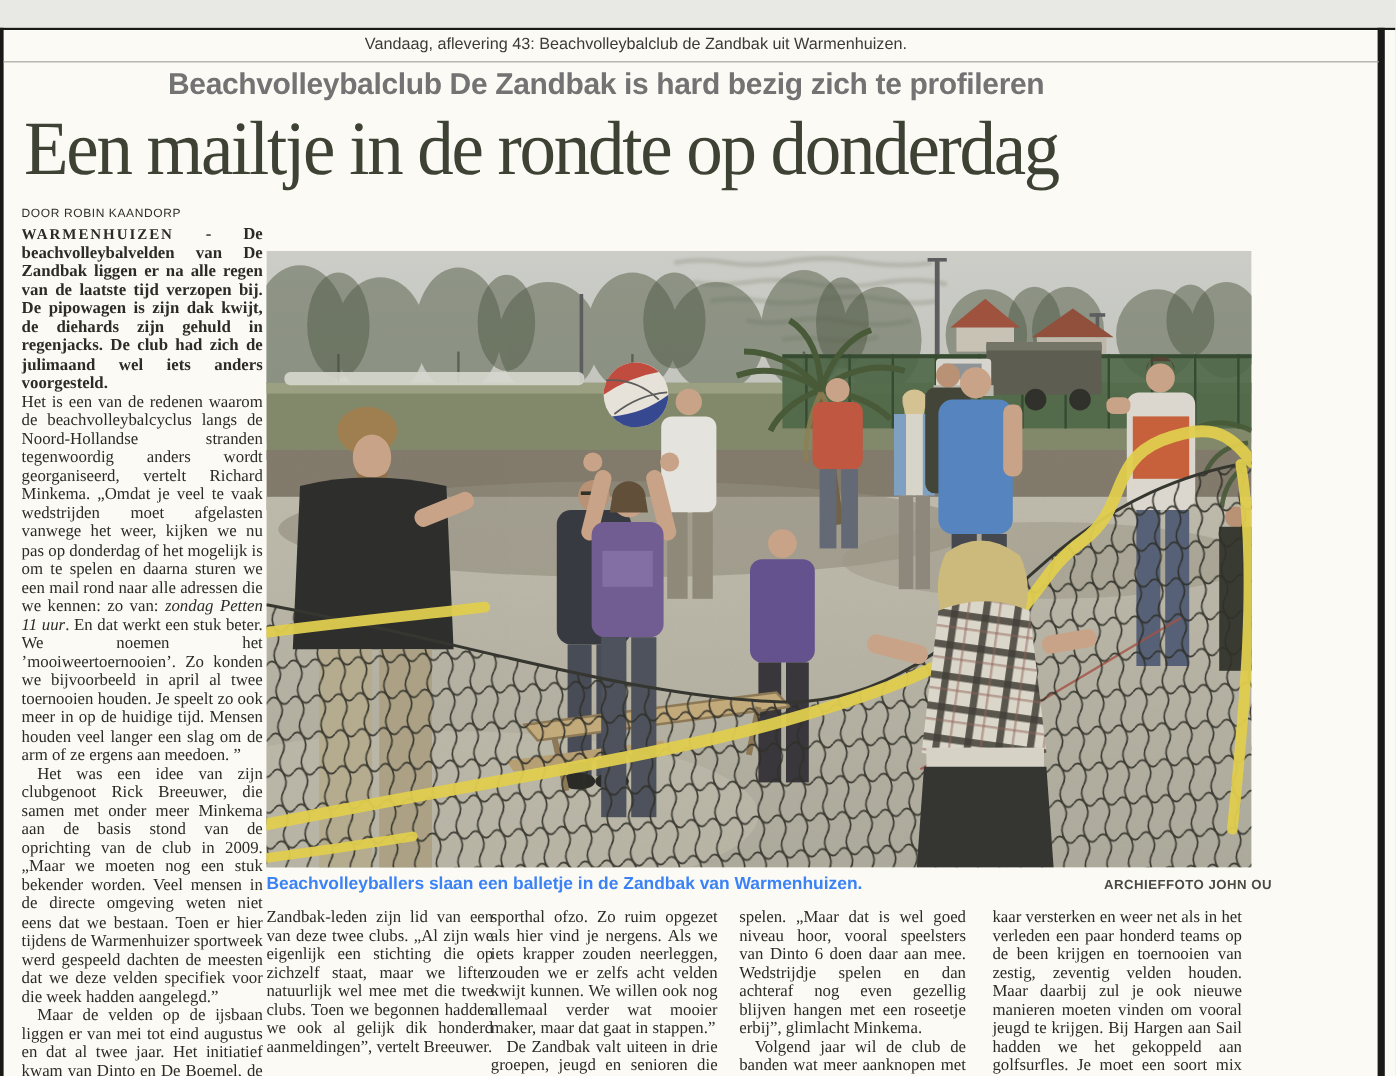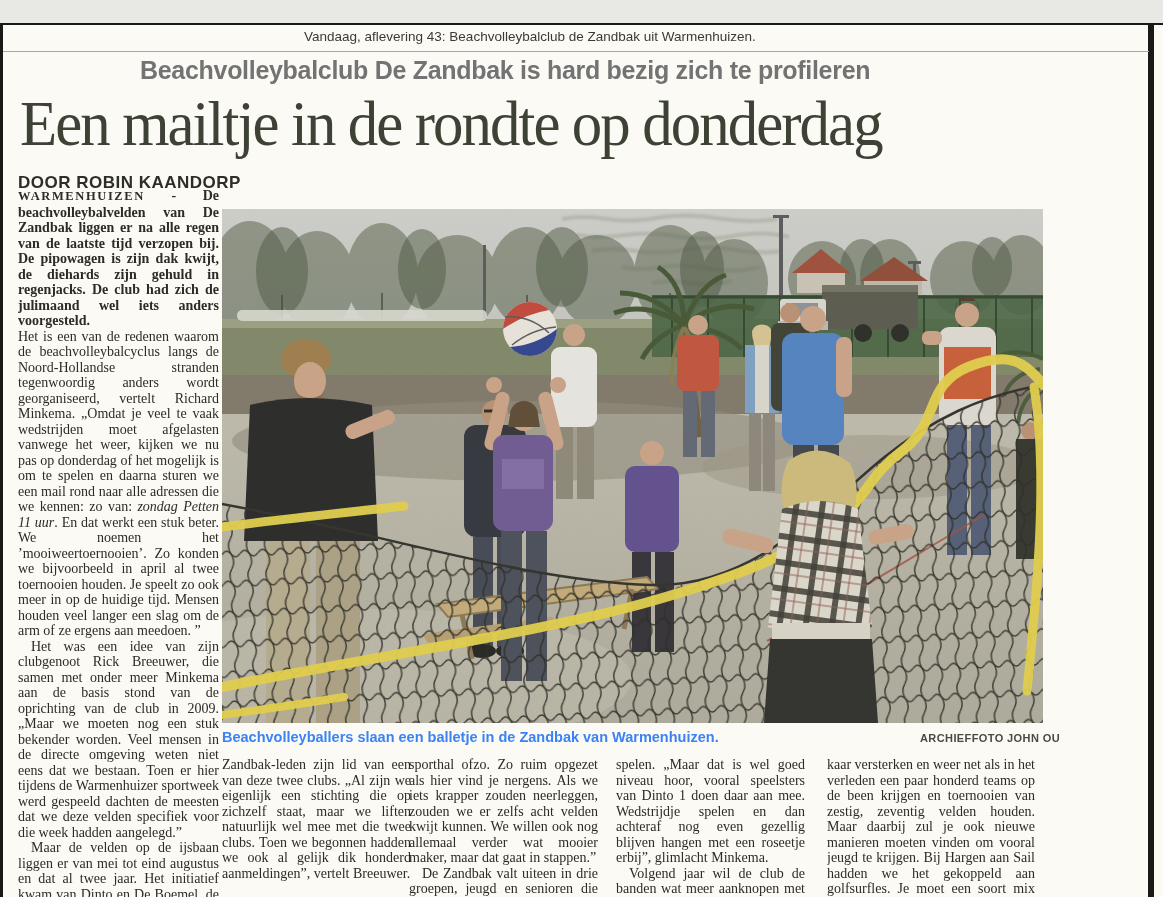--- a/index.html
+++ b/index.html
@@ -8,21 +8,21 @@
   .frame{position:absolute;background:#191917;}
   #kicker{position:absolute;left:304px;top:6px;font-family:"Liberation Sans",sans-serif;
           font-size:13.5px;color:#3b3b34;}
   #kicker-rule{position:absolute;left:3px;top:28px;width:1146px;height:1px;background:#a9a8a0;}
   #subhead{position:absolute;left:140px;top:33px;font-family:"Liberation Sans",sans-serif;
            font-weight:bold;font-size:25px;letter-spacing:-0.3px;color:#737373;white-space:nowrap;}
   #headline{position:absolute;left:20px;top:64px;font-family:"Liberation Serif",serif;
             font-size:64px;letter-spacing:-2px;color:#3e4235;white-space:nowrap;
             transform:scaleX(.95);transform-origin:left top;}
   #byline{position:absolute;left:18px;top:150px;font-family:"Liberation Sans",sans-serif;
-          font-weight:bold;font-size:17px;letter-spacing:.5px;color:#2e2e29;}
+          font-weight:normal;font-size:10px;letter-spacing:.5px;color:#2e2e29;}
   .bodytext{font-size:14px;line-height:15.5px;color:#2c2b26;text-align:justify;}
   #col1{position:absolute;left:18px;top:165px;width:201px;height:723px;overflow:hidden;}
   #col1 p,.bcol p{margin:0;}
   p.lead{font-weight:bold;margin-bottom:14px;}
   span.loc{letter-spacing:1.6px;font-size:12.5px;}
   p.ind{text-indent:13px;}
   em.sched{font-style:italic;}
   #photo{position:absolute;left:222px;top:186px;width:821px;height:514px;}
   #caption{position:absolute;left:222px;top:706px;width:640px;
            font-family:"Liberation Sans",sans-serif;font-weight:bold;font-size:14.5px;color:#3b82f6;}
@@ -336,20 +336,20 @@
   <div id="credit">ARCHIEFFOTO JOHN OU</div>
 
   <div id="c2" class="bcol bodytext">
     <p>Zandbak-leden zijn lid van een van deze twee clubs. „Al zijn we eigenlijk een stichting die op zichzelf staat, maar we liften natuurlijk wel mee met die twee clubs. Toen we begonnen hadden we ook al gelijk dik honderd aanmeldingen”, vertelt Breeuwer.</p>
   </div>
   <div id="c3" class="bcol bodytext">
     <p>sporthal ofzo. Zo ruim opgezet als hier vind je nergens. Als we iets krapper zouden neerleggen, zouden we er zelfs acht velden kwijt kunnen. We willen ook nog allemaal verder wat mooier maker, maar dat gaat in stappen.”</p>
     <p class="ind">De Zandbak valt uiteen in drie groepen, jeugd en senioren die vooral trainen en senioren</p>
   </div>
   <div id="c4" class="bcol bodytext">
-    <p>spelen. „Maar dat is wel goed niveau hoor, vooral speelsters van Dinto 1 doen daar aan mee. Wedstrijdje spelen en dan achteraf nog even gezellig blijven hangen met een roseetje erbij”, glimlacht Minkema.</p>
+    <p>spelen. „Maar dat is wel goed niveau hoor, vooral speelsters van Dinto 6 doen daar aan mee. Wedstrijdje spelen en dan achteraf nog even gezellig blijven hangen met een roseetje erbij”, glimlacht Minkema.</p>
     <p class="ind">Volgend jaar wil de club de banden wat meer aanknopen met onder meer de organisatoren van Bakkum Beach en Har-</p>
   </div>
   <div id="c5" class="bcol bodytext">
     <p>kaar versterken en weer net als in het verleden een paar honderd teams op de been krijgen en toernooien van zestig, zeventig velden houden. Maar daarbij zul je ook nieuwe manieren moeten vinden om vooral jeugd te krijgen. Bij Hargen aan Sail hadden we het gekoppeld aan golfsurfles. Je moet een soort mix aanbieden.”</p>
   </div>
 
 </div>
 
 </body></html>

